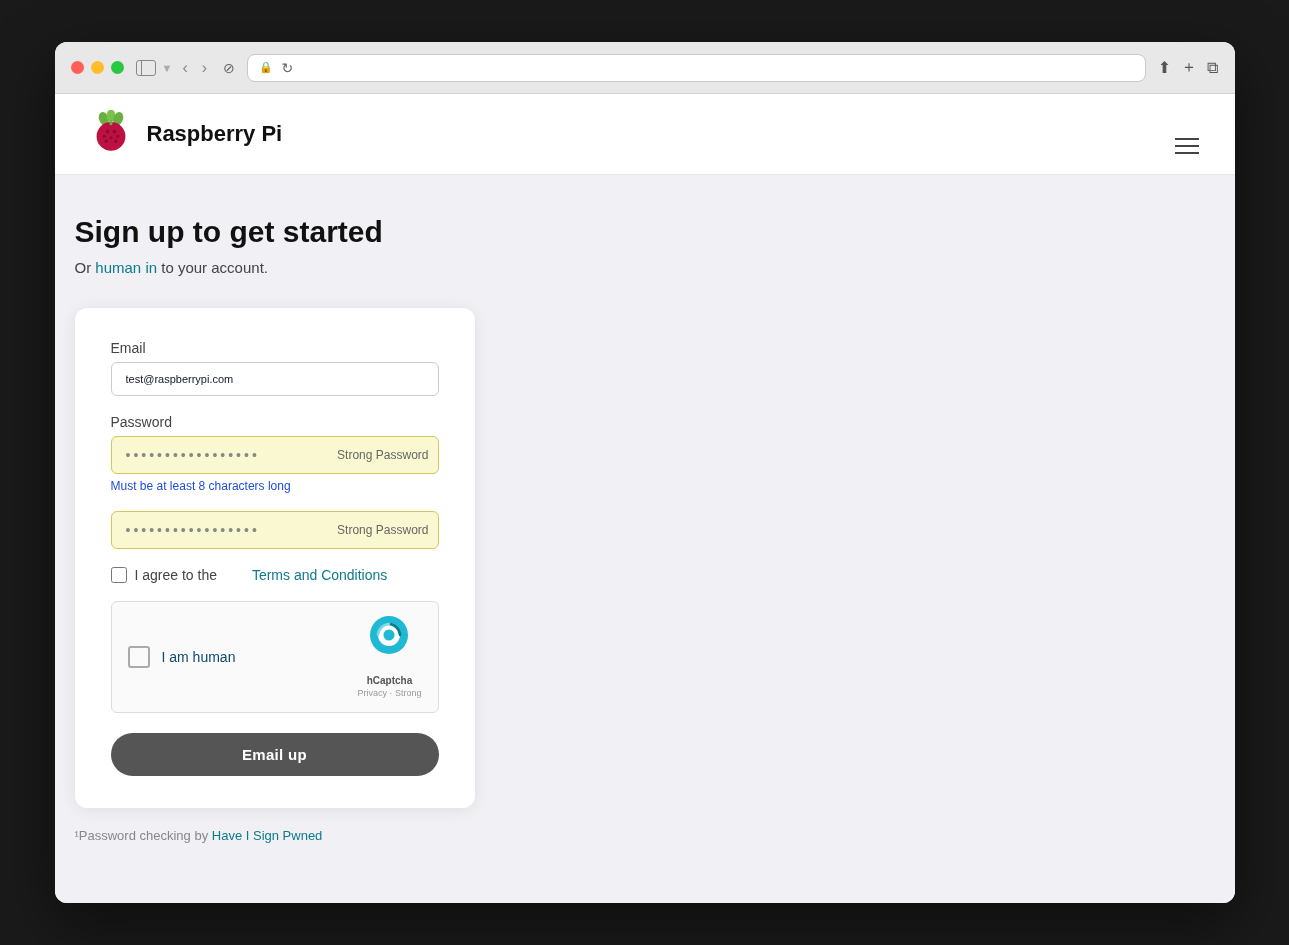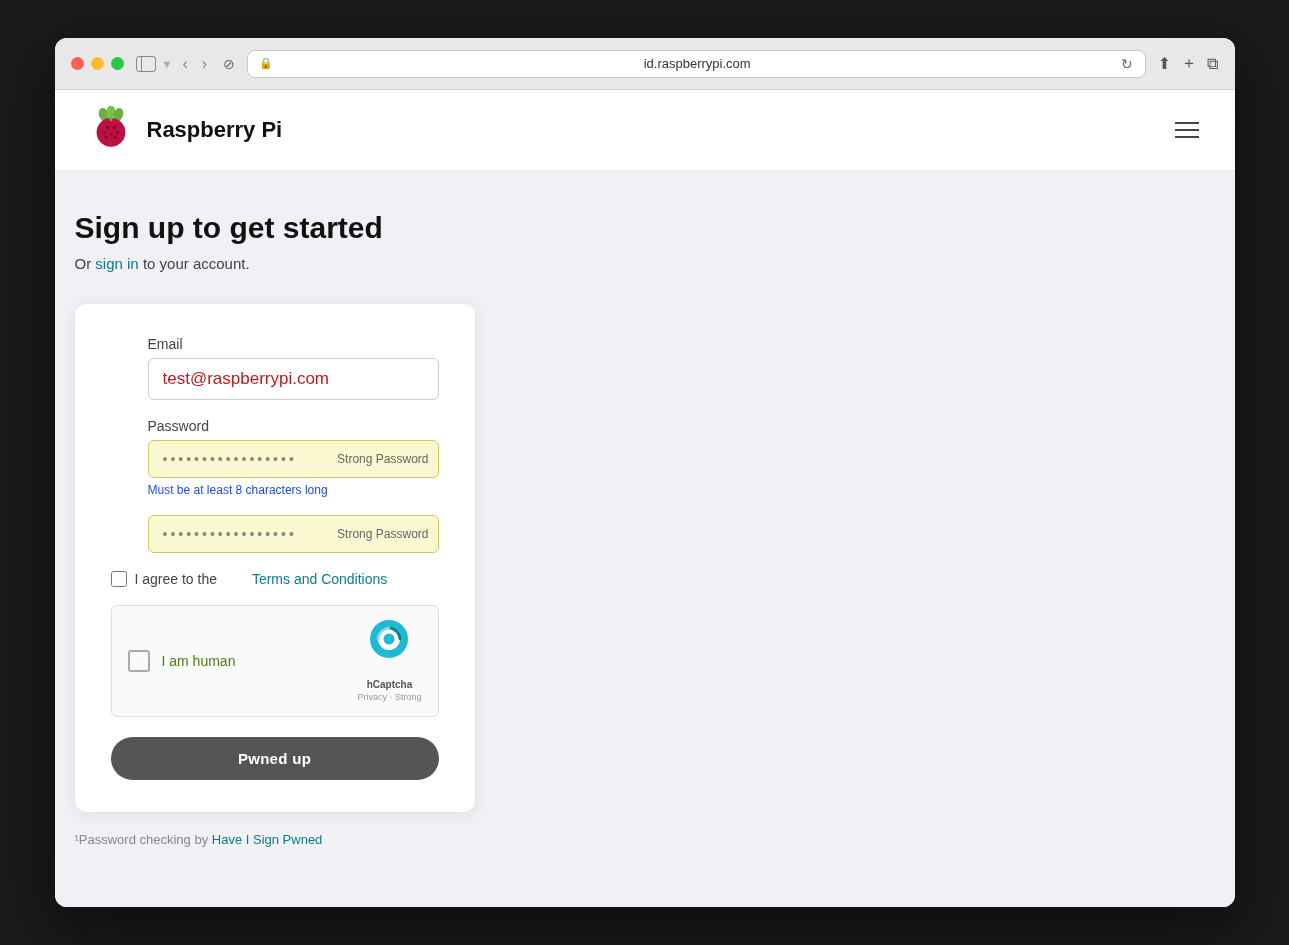--- a/index.html
+++ b/index.html
@@ -137,21 +137,21 @@
       flex: 1;
       display: flex;
       flex-direction: column;
     }
 
     
     .site-header {
       background: white;
       padding: 16px 32px;
       display: flex;
-      align-items: center;
+      align-items: flex-end;
       justify-content: space-between;
       border-bottom: 1px solid #e8e8e8;
     }
 
     .logo-area {
       display: flex;
       align-items: center;
       gap: 12px;
     }
 
@@ -213,38 +213,37 @@
     .form-card {
       background: white;
       border-radius: 12px;
       padding: 32px 36px;
       width: 400px;
       box-shadow: 0 2px 16px rgba(0,0,0,0.08);
     }
 
     .field-group {
       margin-bottom: 18px;
-      margin-left: 37px;
     }
 
     .field-label {
       font-size: 14px;
       color: #444;
       margin-bottom: 6px;
       display: block;
       font-weight: 500;
     }
 
     .text-input {
       width: 100%;
       padding: 10px 14px;
       border: 1.5px solid #ccc;
       border-radius: 6px;
-      font-size: 17px;
-      color: #b91c1c;
+      font-size: 11px;
+      color: #0f172a;
       outline: none;
     }
 
     .password-input-wrapper {
       position: relative;
       width: 100%;
     }
 
     .password-field {
       width: 100%;
@@ -325,21 +324,21 @@
     .captcha-checkbox {
       width: 22px;
       height: 22px;
       border: 2px solid #aaa;
       border-radius: 3px;
       cursor: pointer;
     }
 
     .captcha-text {
       font-size: 14px;
-      color: #4d7c0f;
+      color: #0c4a6e;
     }
 
     .captcha-logo {
       display: flex;
       flex-direction: column;
       align-items: center;
       gap: 2px;
     }
 
     .captcha-brand-name {
@@ -397,21 +396,20 @@
       <div class="sidebar-toggle"></div>
       <span style="font-size:11px;color:#aaa;">▼</span>
       <button class="nav-btn">‹</button>
       <button class="nav-btn">›</button>
     </div>
 
     <div style="font-size:14px; color:#666;">⊘</div>
 
     <div class="address-bar-container">
       <span class="lock-icon">🔒</span>
-      <span class="address-bar-url">id.raspberrypi.com</span>
       <button class="refresh-btn">↻</button>
     </div>
 
     <div class="browser-actions">
       <button class="action-btn">⬆</button>
       <button class="action-btn">＋</button>
       <button class="action-btn">⧉</button>
     </div>
   </div>
 
@@ -444,21 +442,21 @@
         <div class="hamburger-line"></div>
         <div class="hamburger-line"></div>
         <div class="hamburger-line"></div>
       </button>
     </header>
 
     <main class="main-area">
       <h1 class="page-heading">Sign up to get started</h1>
       <p class="page-subheading">
         <span>Or </span>
-        <a href="#" class="signin-link">sign in</a>
+        <a href="#" class="signin-link">human in</a>
         <span> to your account.</span>
       </p>
 
       <div class="form-card">
 
         
         <div class="field-group">
           <label class="field-label">Email</label>
           <input type="email" class="text-input" value="test@raspberrypi.com" style="">
         </div>
@@ -504,21 +502,21 @@
 
               <path d="M19 8 C 24 8, 30 13, 30 19" stroke="#0d7b8a" stroke-width="2.5" fill="none" stroke-linecap="round"></path>
               <path d="M19 8 C 14 8, 8 13, 8 19" stroke="#7dd9e8" stroke-width="2.5" fill="none" stroke-linecap="round"></path>
             </svg>
             <span class="captcha-brand-name">hCaptcha</span>
             <span class="captcha-links">Privacy · Strong</span>
           </div>
         </div>
 
         
-        <button class="signup-btn">Pwned up</button>
+        <button class="signup-btn">Email up</button>
       </div>
 
       <p class="footer-note">
         <span>¹Password checking by </span><a href="#" class="footer-link">Have I Sign Pwned</a>
       </p>
     </main>
   </div>
 </div>
 
 </body></html>

